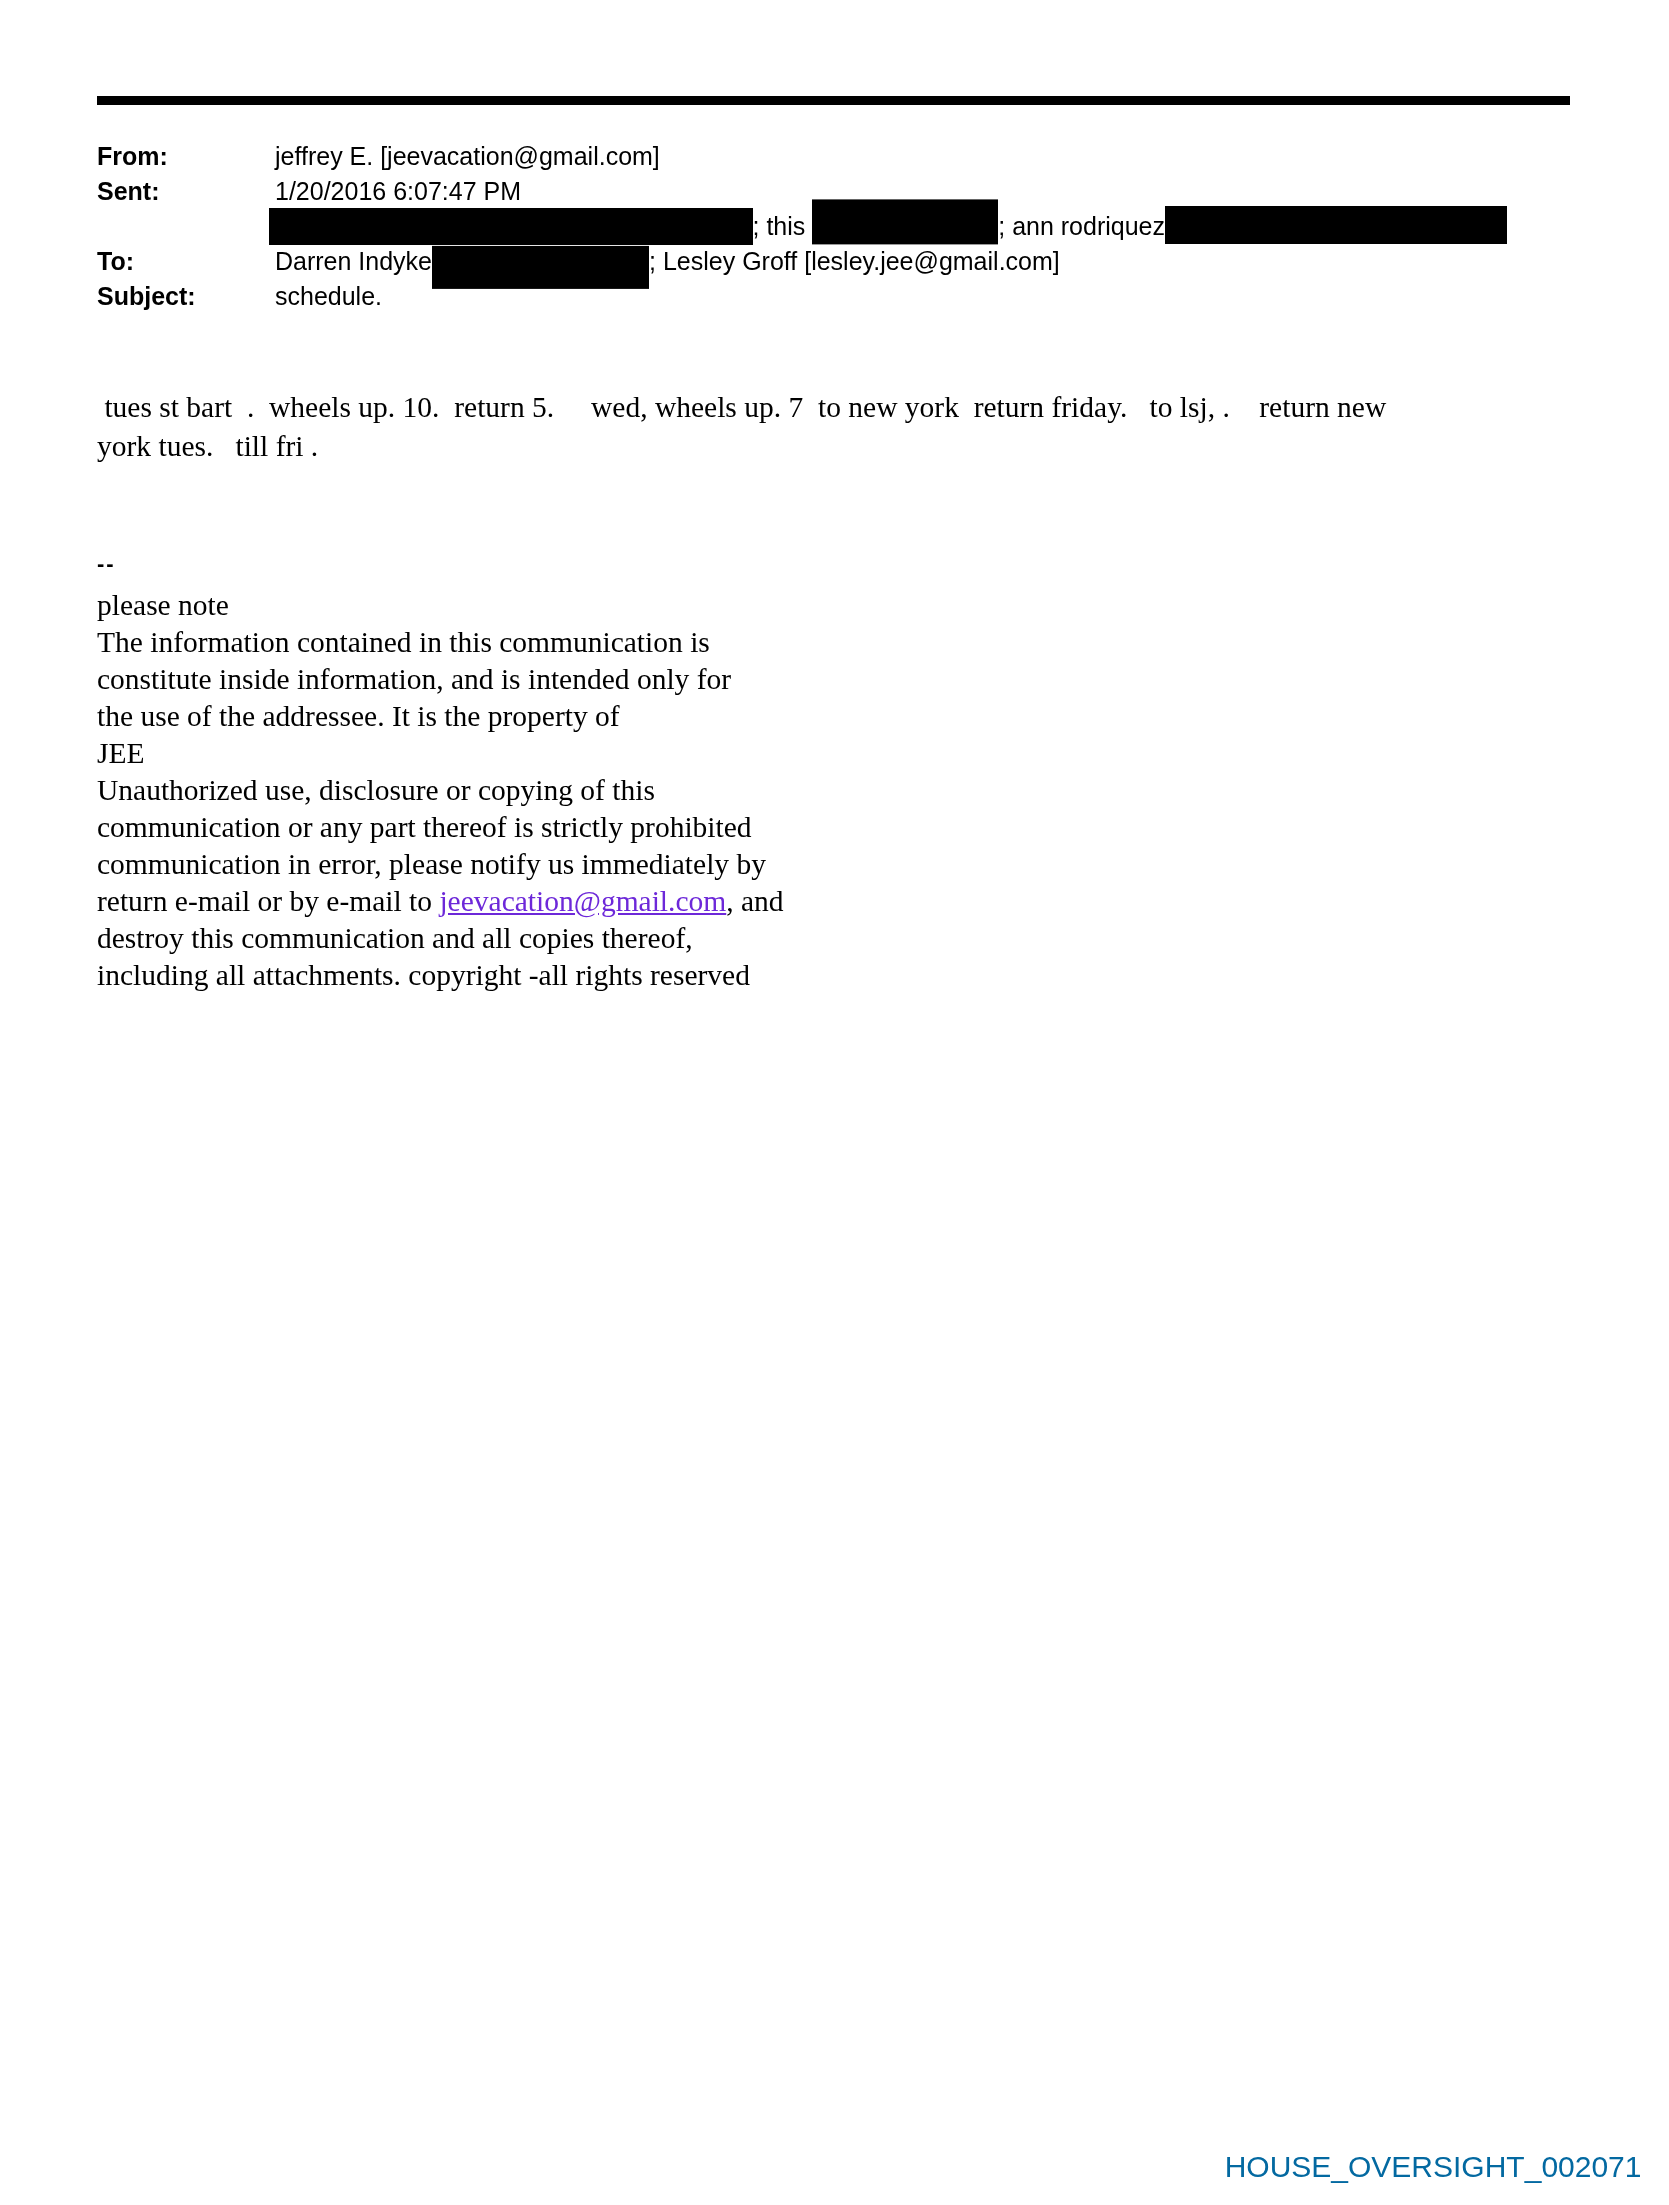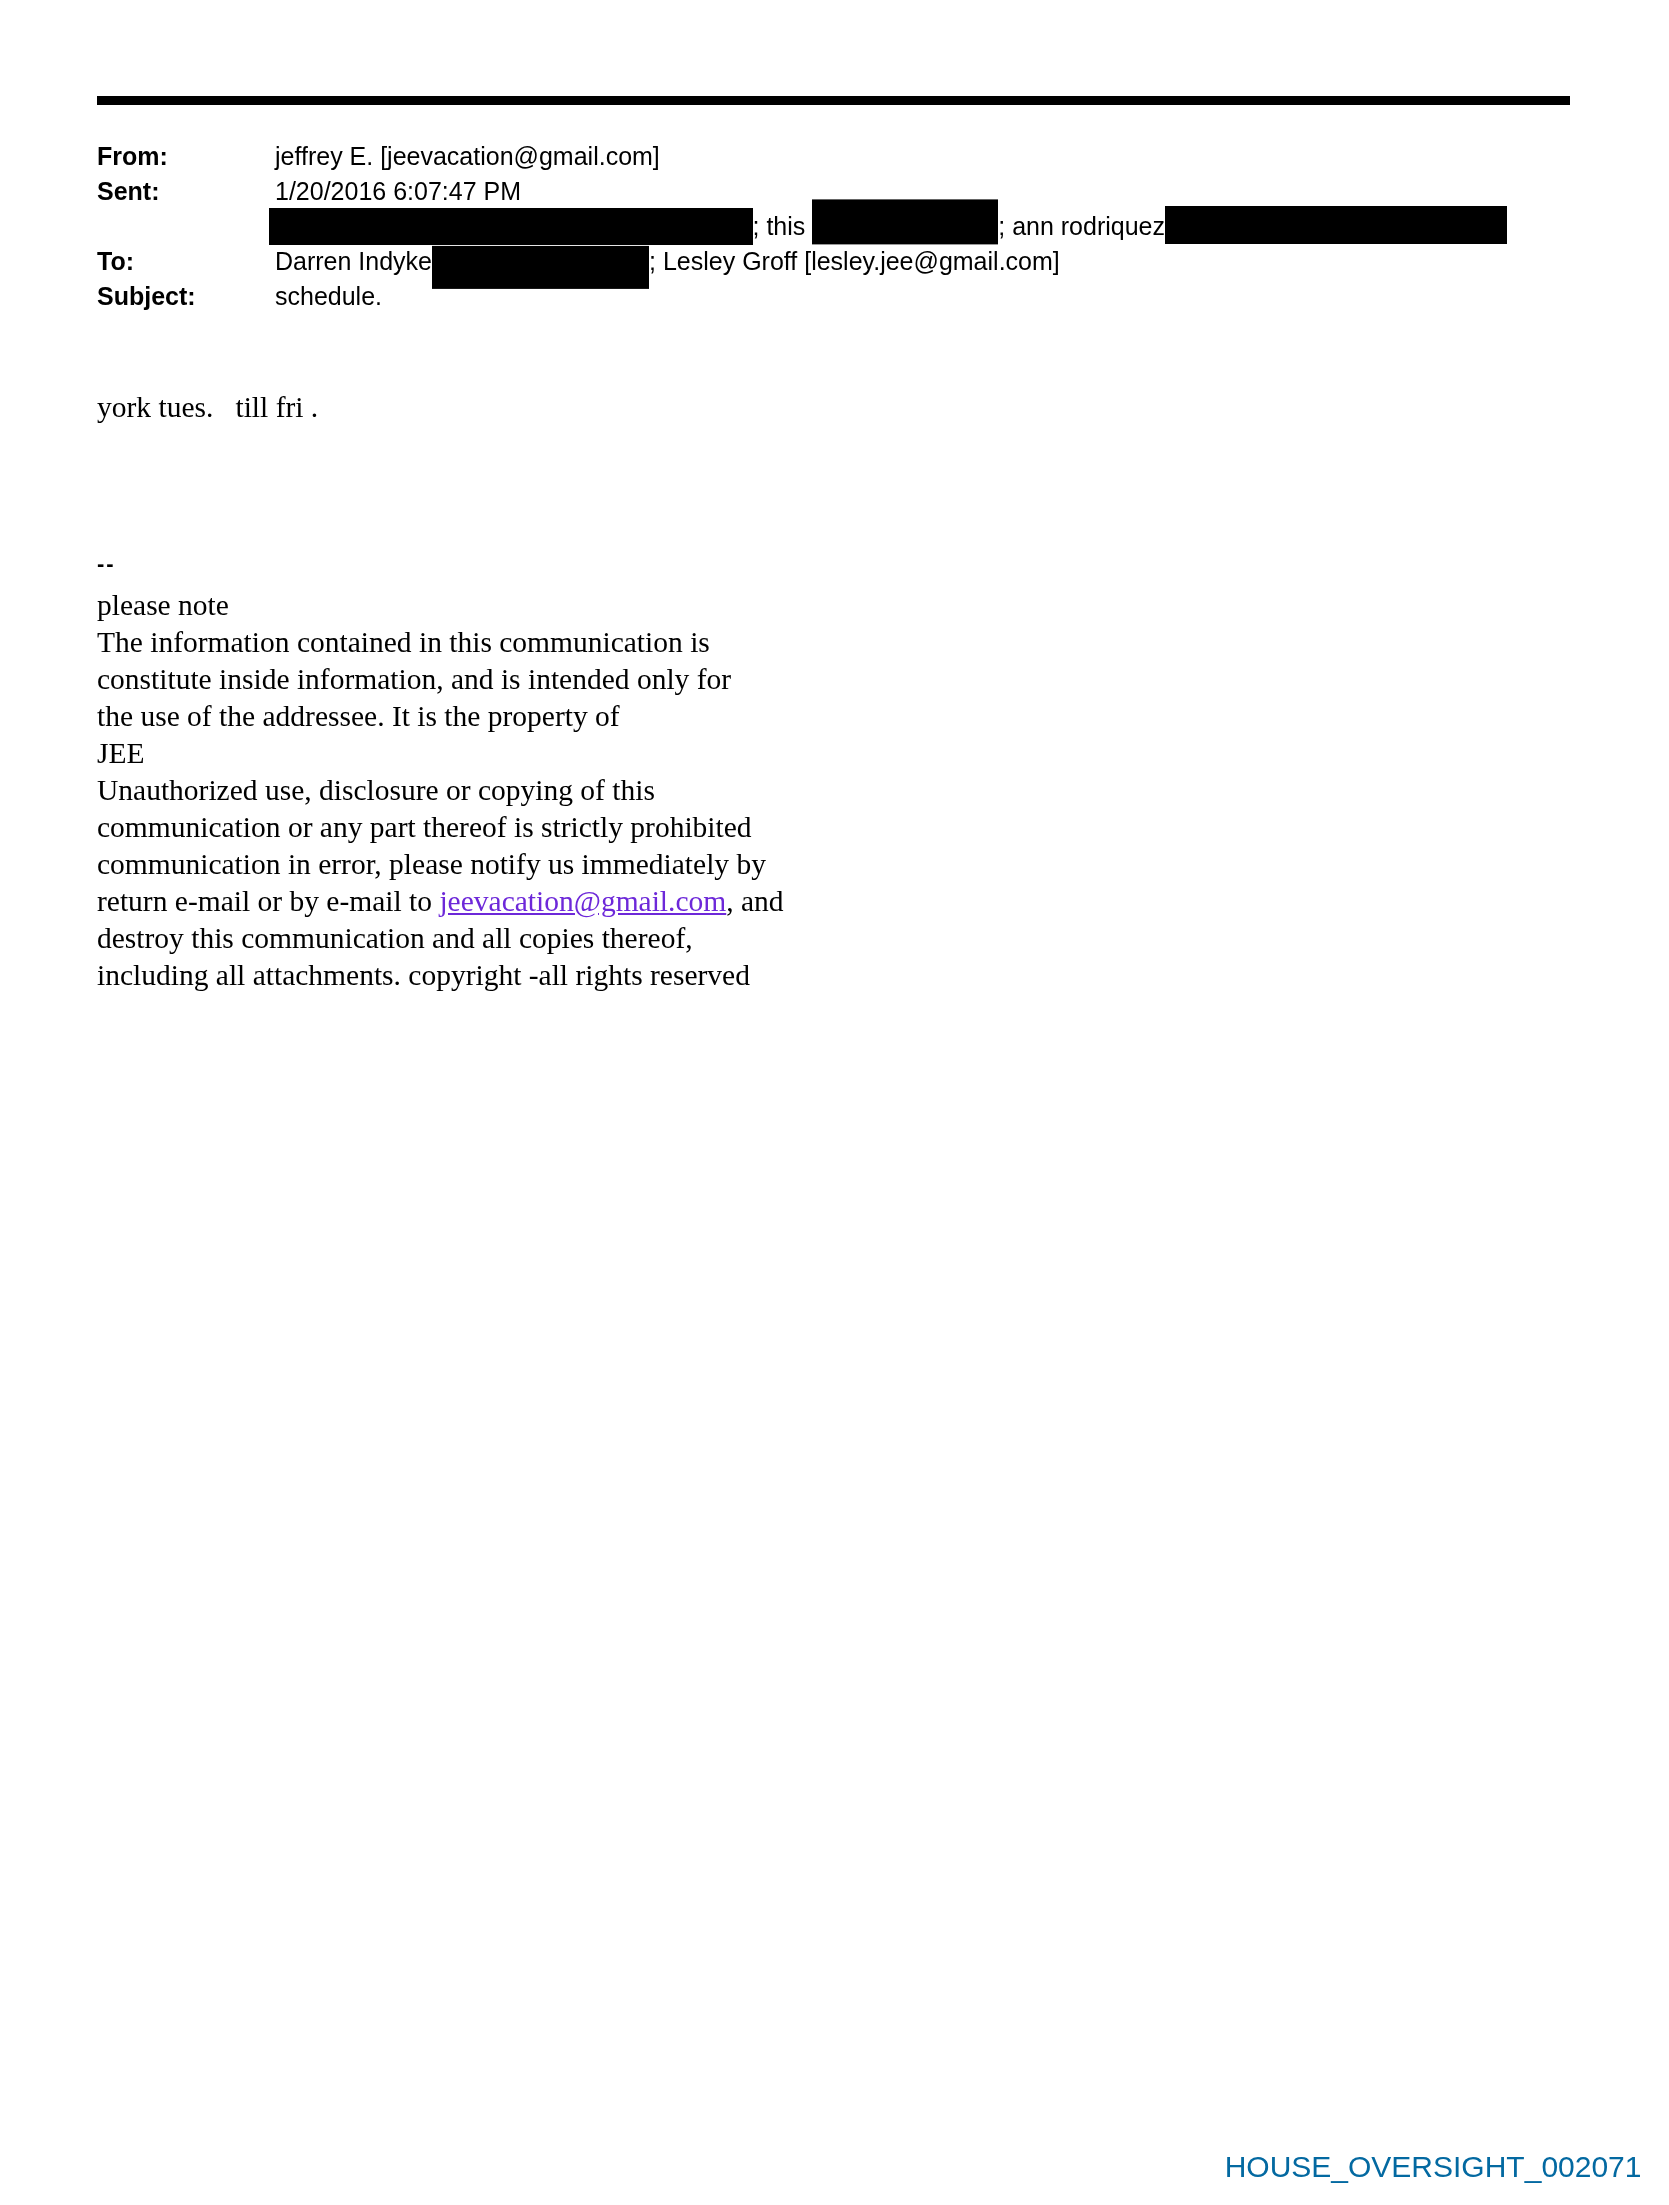--- a/index.html
+++ b/index.html
@@ -112,20 +112,21 @@
         </div>
       </div>
     </div>
     <div class="hrow">
       <div class="hlabel">Subject:</div>
       <div class="hvalue">schedule.</div>
     </div>
   </div>
 
   <div class="body-text">
+    <div class="pre"> tues st bart  .  wheels up. 10.  return 5.     wed, wheels up. 7  to new york  return friday.   to lsj, .    return new</div>
     <div class="pre">york tues.   till fri .</div>
   </div>
 
   <div class="disclaimer">
     <div class="sig-sep">--</div>
     <div class="note-heading">please note</div>
     <div>The information contained in this communication is</div>
     <div>constitute inside information, and is intended only for</div>
     <div>the use of the addressee. It is the property of</div>
     <div>JEE</div>

